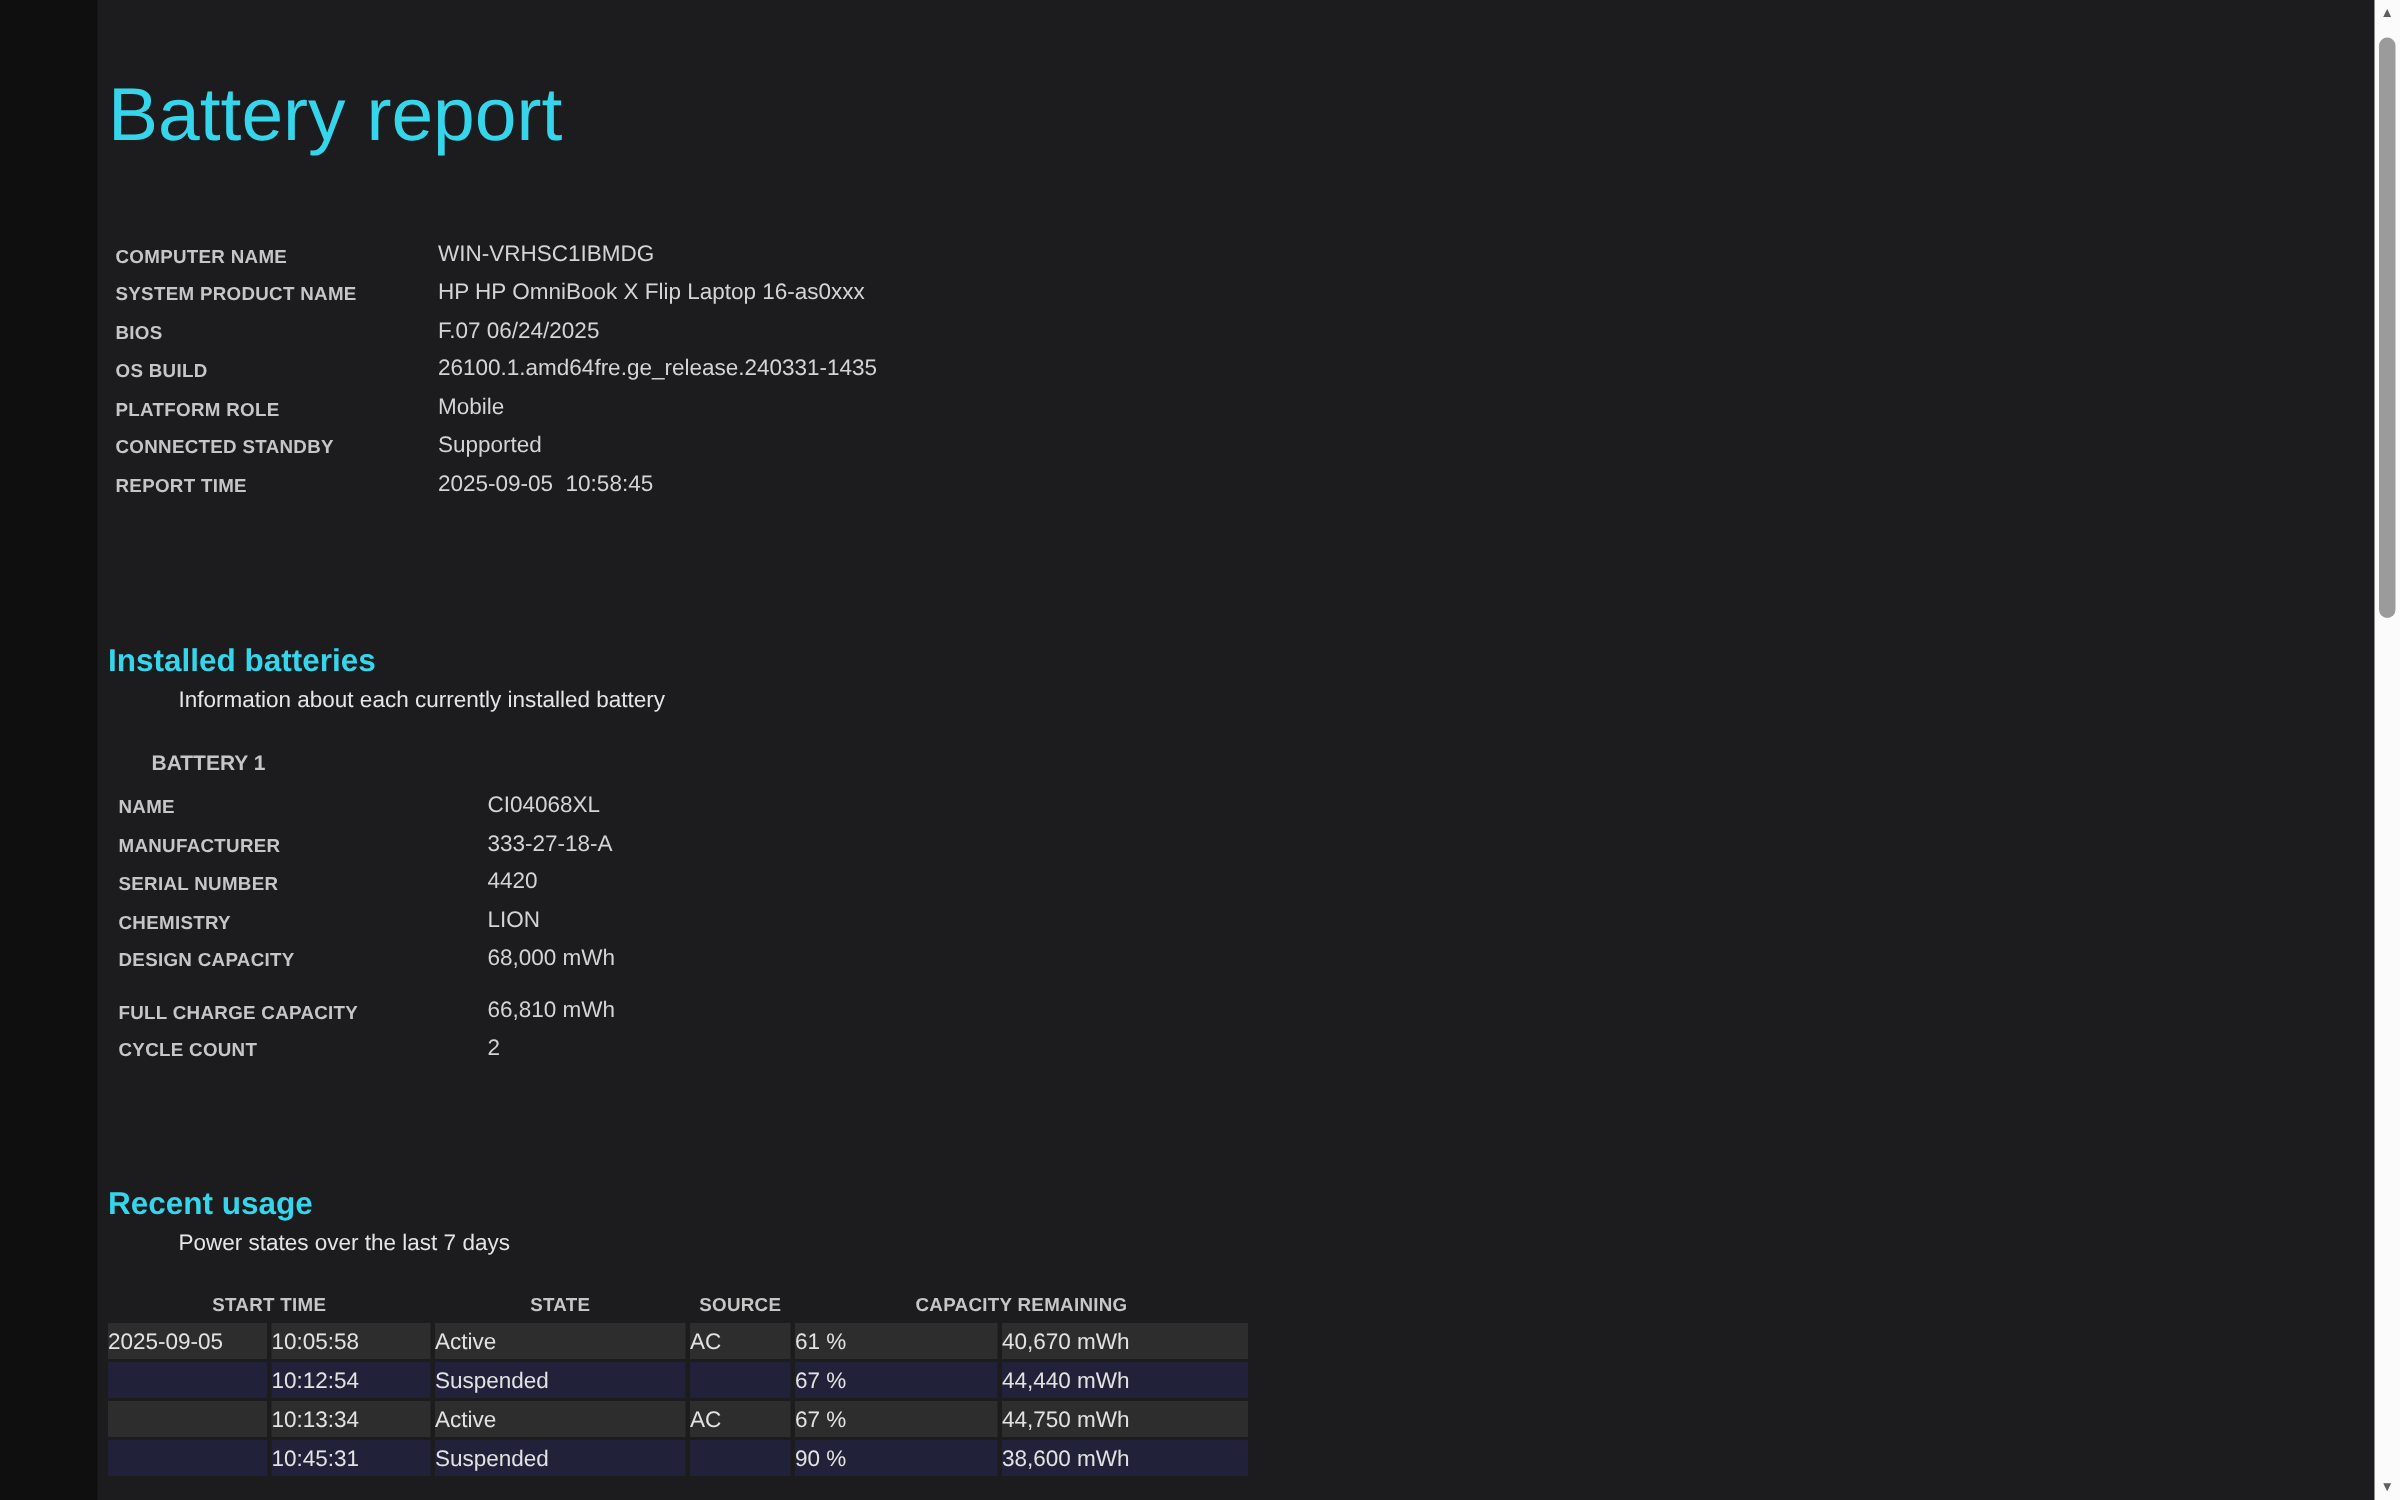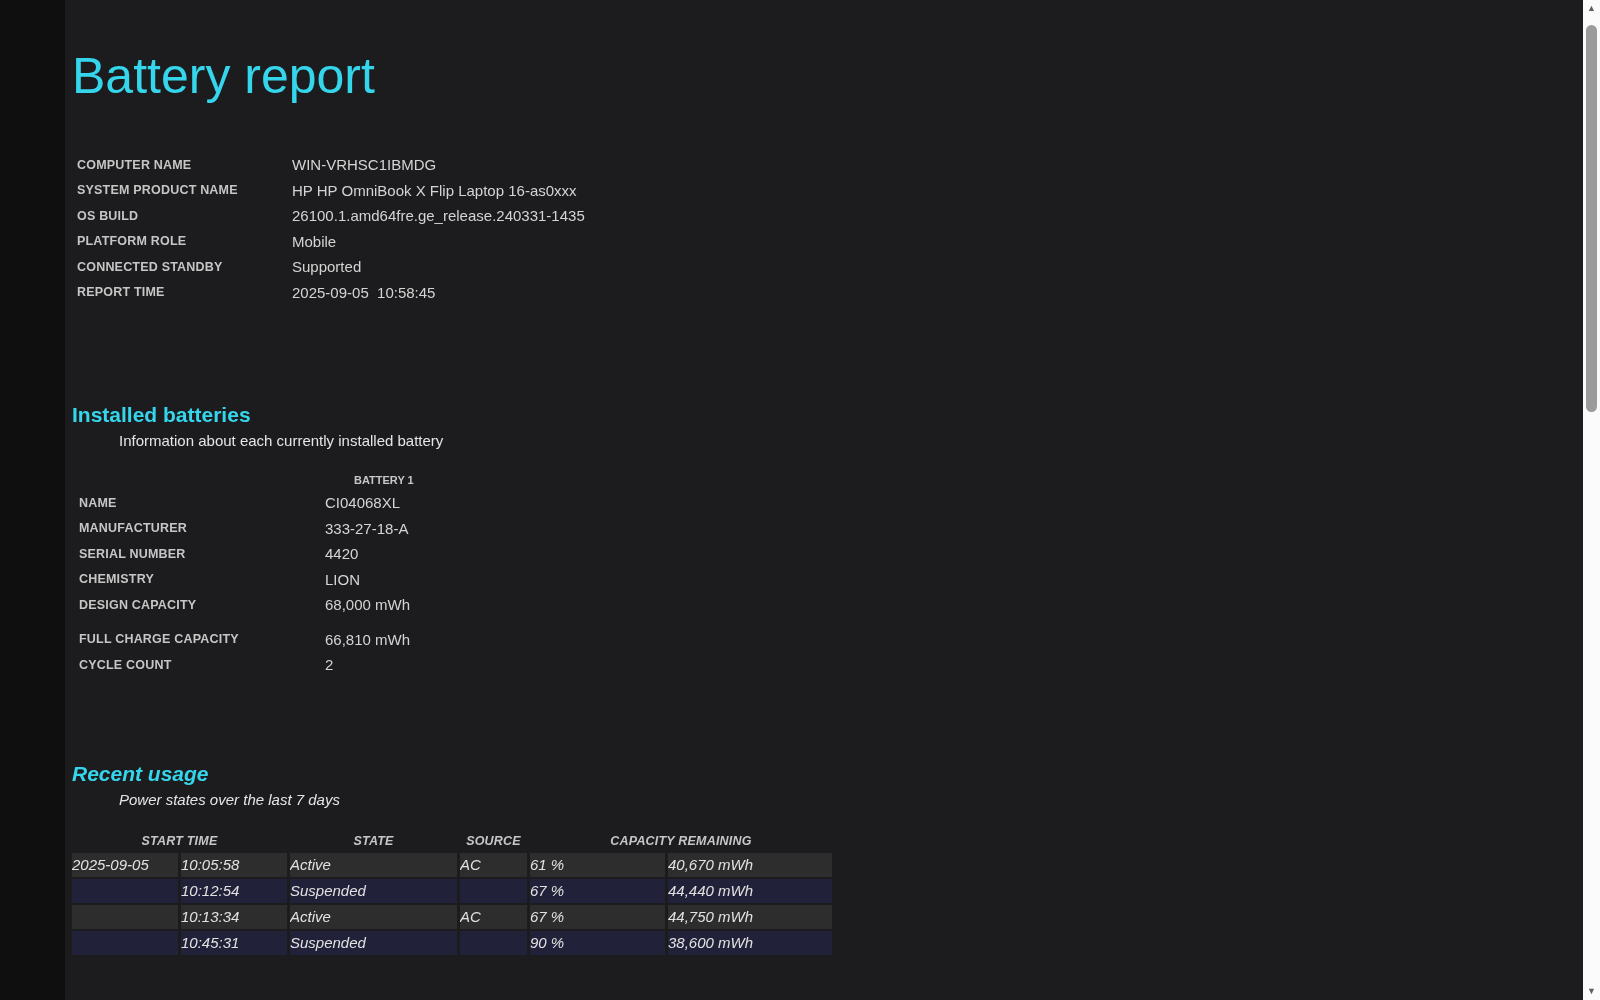--- a/index.html
+++ b/index.html
@@ -23,43 +23,43 @@
   .report-title {
     margin-top: 44px;
     font-size: 50px;
     font-weight: 300;
     line-height: 64px;
     color: var(--accent, #35d6ec);
     letter-spacing: 0px;
   }
   
   .kv-table { margin-top: 44px; }
-  .kv-row { display: flex; align-items: center; height: 25.5px; }
+  .kv-row { display: flex; align-items: flex-end; height: 25.5px; }
   .kv-label {
     width: 215px; padding-left: 5px;
     font-size: 12.5px; font-weight: bold;
     color: #c6c6c6; letter-spacing: 0.2px;
     flex: none;
   }
   .kv-value { font-size: 15px; color: #d4d4d4; white-space: pre-wrap; }
   .kv2 .kv-label { width: 246px; padding-left: 7px; }
   .gap-above { margin-top: 9px; }
 
   .section-heading {
     font-size: 21px; font-weight: bold;
     color: var(--accent, #35d6ec);
     line-height: 28px;
   }
   .section-subtitle { font-size: 15px; color: #e5e5e5; margin-top: 3px; margin-left: 47px; }
   .sec-installed { margin-top: 96px; }
-  .sec-usage { margin-top: 82px; font-style: italic; }
+  .sec-usage { margin-top: 82px; }
 
   .battery-col-header {
-    margin-top: 25px; margin-left: 253px;
-    font-size: 11px; font-weight: bold; color: #c6c6c6; padding-left: 29px;
+    margin-top: 25px; 
+    font-size: 14px; font-weight: bold; color: #c6c6c6; padding-left: 29px;
   }
   .battery-table { margin-top: 4px; }
 
   
   table.usage {
     border-collapse: separate;
     border-spacing: 3px 2px;
     margin-left: -3px;
     margin-top: 22px;
     table-layout: fixed;
@@ -104,20 +104,24 @@
   <div class="report-title">Battery report</div>
 
   <div class="kv-table">
     <div class="kv-row">
       <div class="kv-label">COMPUTER NAME</div>
       <div class="kv-value">WIN-VRHSC1IBMDG</div>
     </div>
     <div class="kv-row">
       <div class="kv-label">SYSTEM PRODUCT NAME</div>
       <div class="kv-value">HP HP OmniBook X Flip Laptop 16-as0xxx</div>
+    </div>
+    <div class="kv-row">
+      <div class="kv-label">BIOS</div>
+      <div class="kv-value">F.07 06/24/2025</div>
     </div>
     <div class="kv-row">
       <div class="kv-label">OS BUILD</div>
       <div class="kv-value">26100.1.amd64fre.ge_release.240331-1435</div>
     </div>
     <div class="kv-row">
       <div class="kv-label">PLATFORM ROLE</div>
       <div class="kv-value">Mobile</div>
     </div>
     <div class="kv-row">

